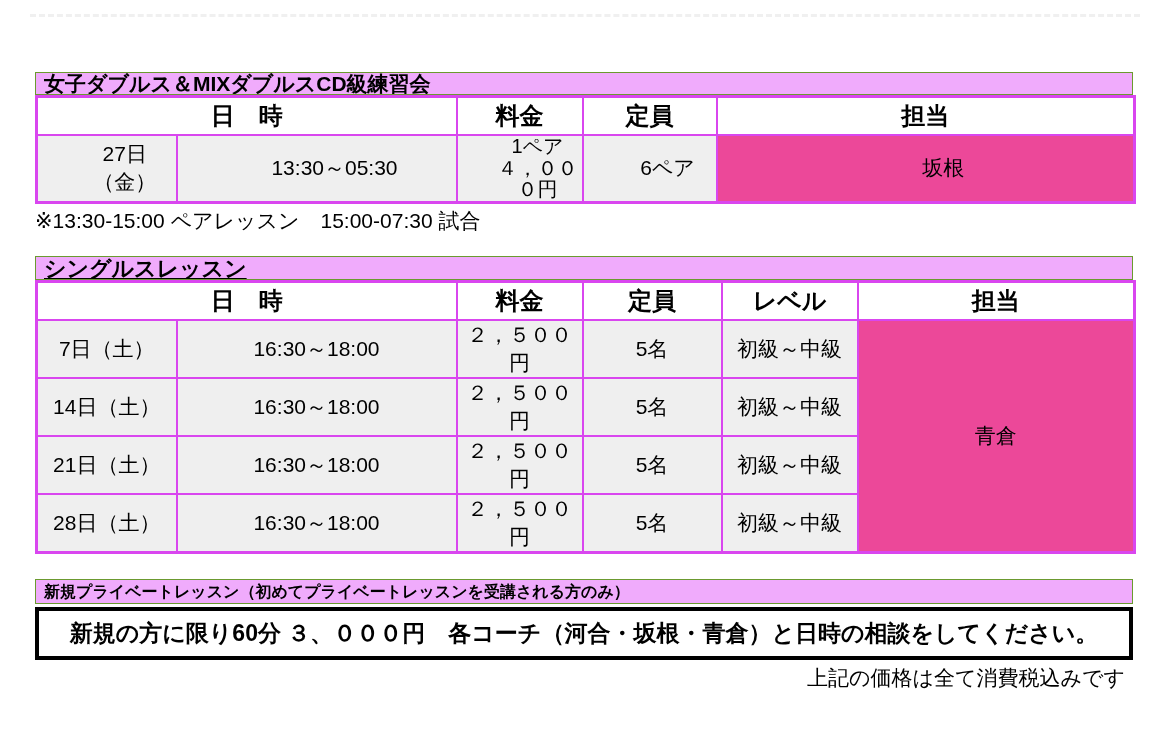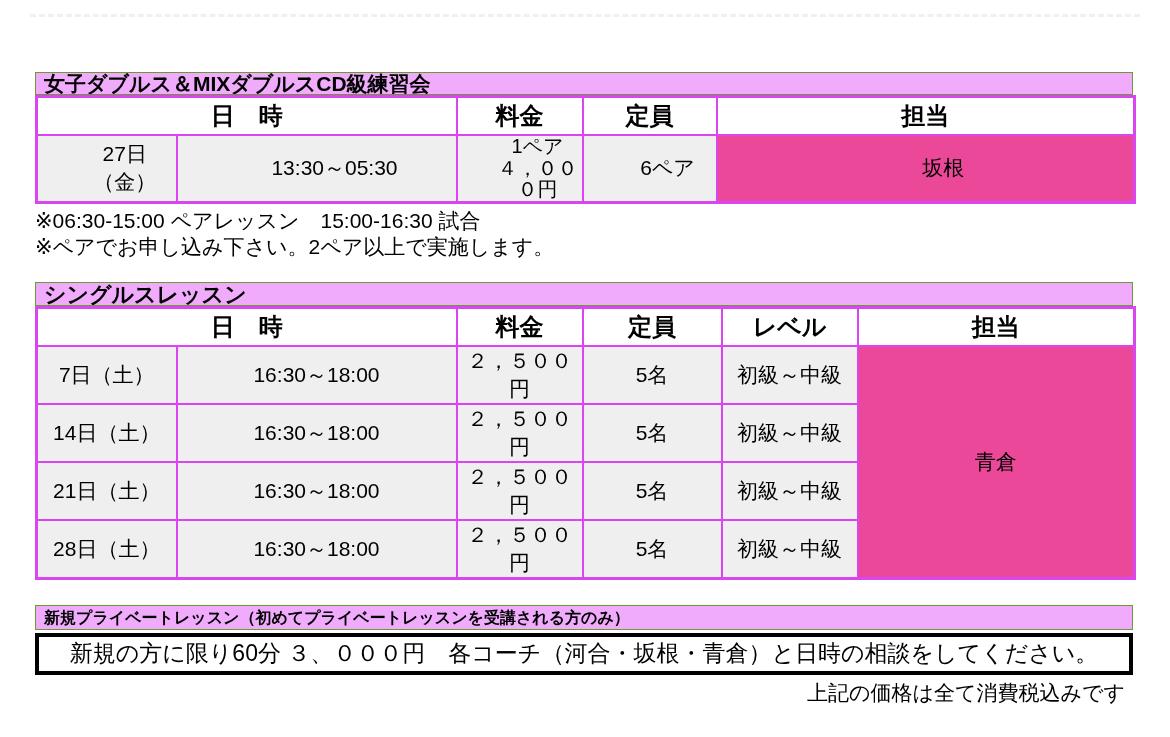--- a/index.html
+++ b/index.html
@@ -33,21 +33,21 @@
     box-sizing: border-box;
     width: 100%;
     background: #f0abfc;
     border: 1px solid #6b9a2f;
     font-weight: bold;
     padding-left: 8px;
     white-space: nowrap;
     overflow: hidden;
   }
   .sh1 { height: 23px; line-height: 22px; font-size: 21px; }
-  .sh2 { height: 24px; line-height: 23px; font-size: 22px; }
+  .sh2 { height: 24px; line-height: 23px; font-size: 22px; text-decoration: underline; }
   .sh3 { height: 25px; line-height: 24px; font-size: 16px; }
 
   table {
     border-collapse: collapse;
     table-layout: fixed;
     width: 1098px;
   }
   table, th, td { border: 2px solid #d946ef; }
   table { border-width: 3px; }
   th {
@@ -79,26 +79,26 @@
   }
   .notes-block { margin-top: 4px; }
   .gap1 { height: 22px; }
   .gap2 { height: 25px; }
   .note-under-t2 { margin-top: 3px; }
 
   .private-box {
     box-sizing: border-box;
     margin-top: 3px;
     width: 100%;
-    height: 42px;
+    height: 53px;
     border: 4px solid #000;
     display: flex;
     align-items: center;
     justify-content: center;
-    font-weight: normal;
+    font-weight: bold;
     font-size: 23px;
     white-space: nowrap;
   }
   .bottom-notes { margin-top: 4px; }
   .tax-note {
     font-size: 21px;
     line-height: 27px;
     text-align: right;
     padding-right: 8px;
     white-space: nowrap;
@@ -138,22 +138,21 @@
             <div>４，０００円</div>
           </div>
         </td>
         <td>6ペア</td>
         <td class="staff-cell">坂根</td>
       </tr>
     </tbody>
       </table>
 
     <div class="notes-block">
-      <p class="note">※06:30-15:00 ペアレッスン　15:00-16:30 試合</p>
-      <p class="note">※ペアでお申し込み下さい。2ペア以上で実施します。</p>
+      <p class="note">※13:30-15:00 ペアレッスン　15:00-07:30 試合</p>
     </div>
 
     <div class="gap1"></div>
 
     <div class="section-header sh2">シングルスレッスン</div>
 
     <table class="t2">
       <colgroup>
         <col style="width:140px">
           <col style="width:280px">

